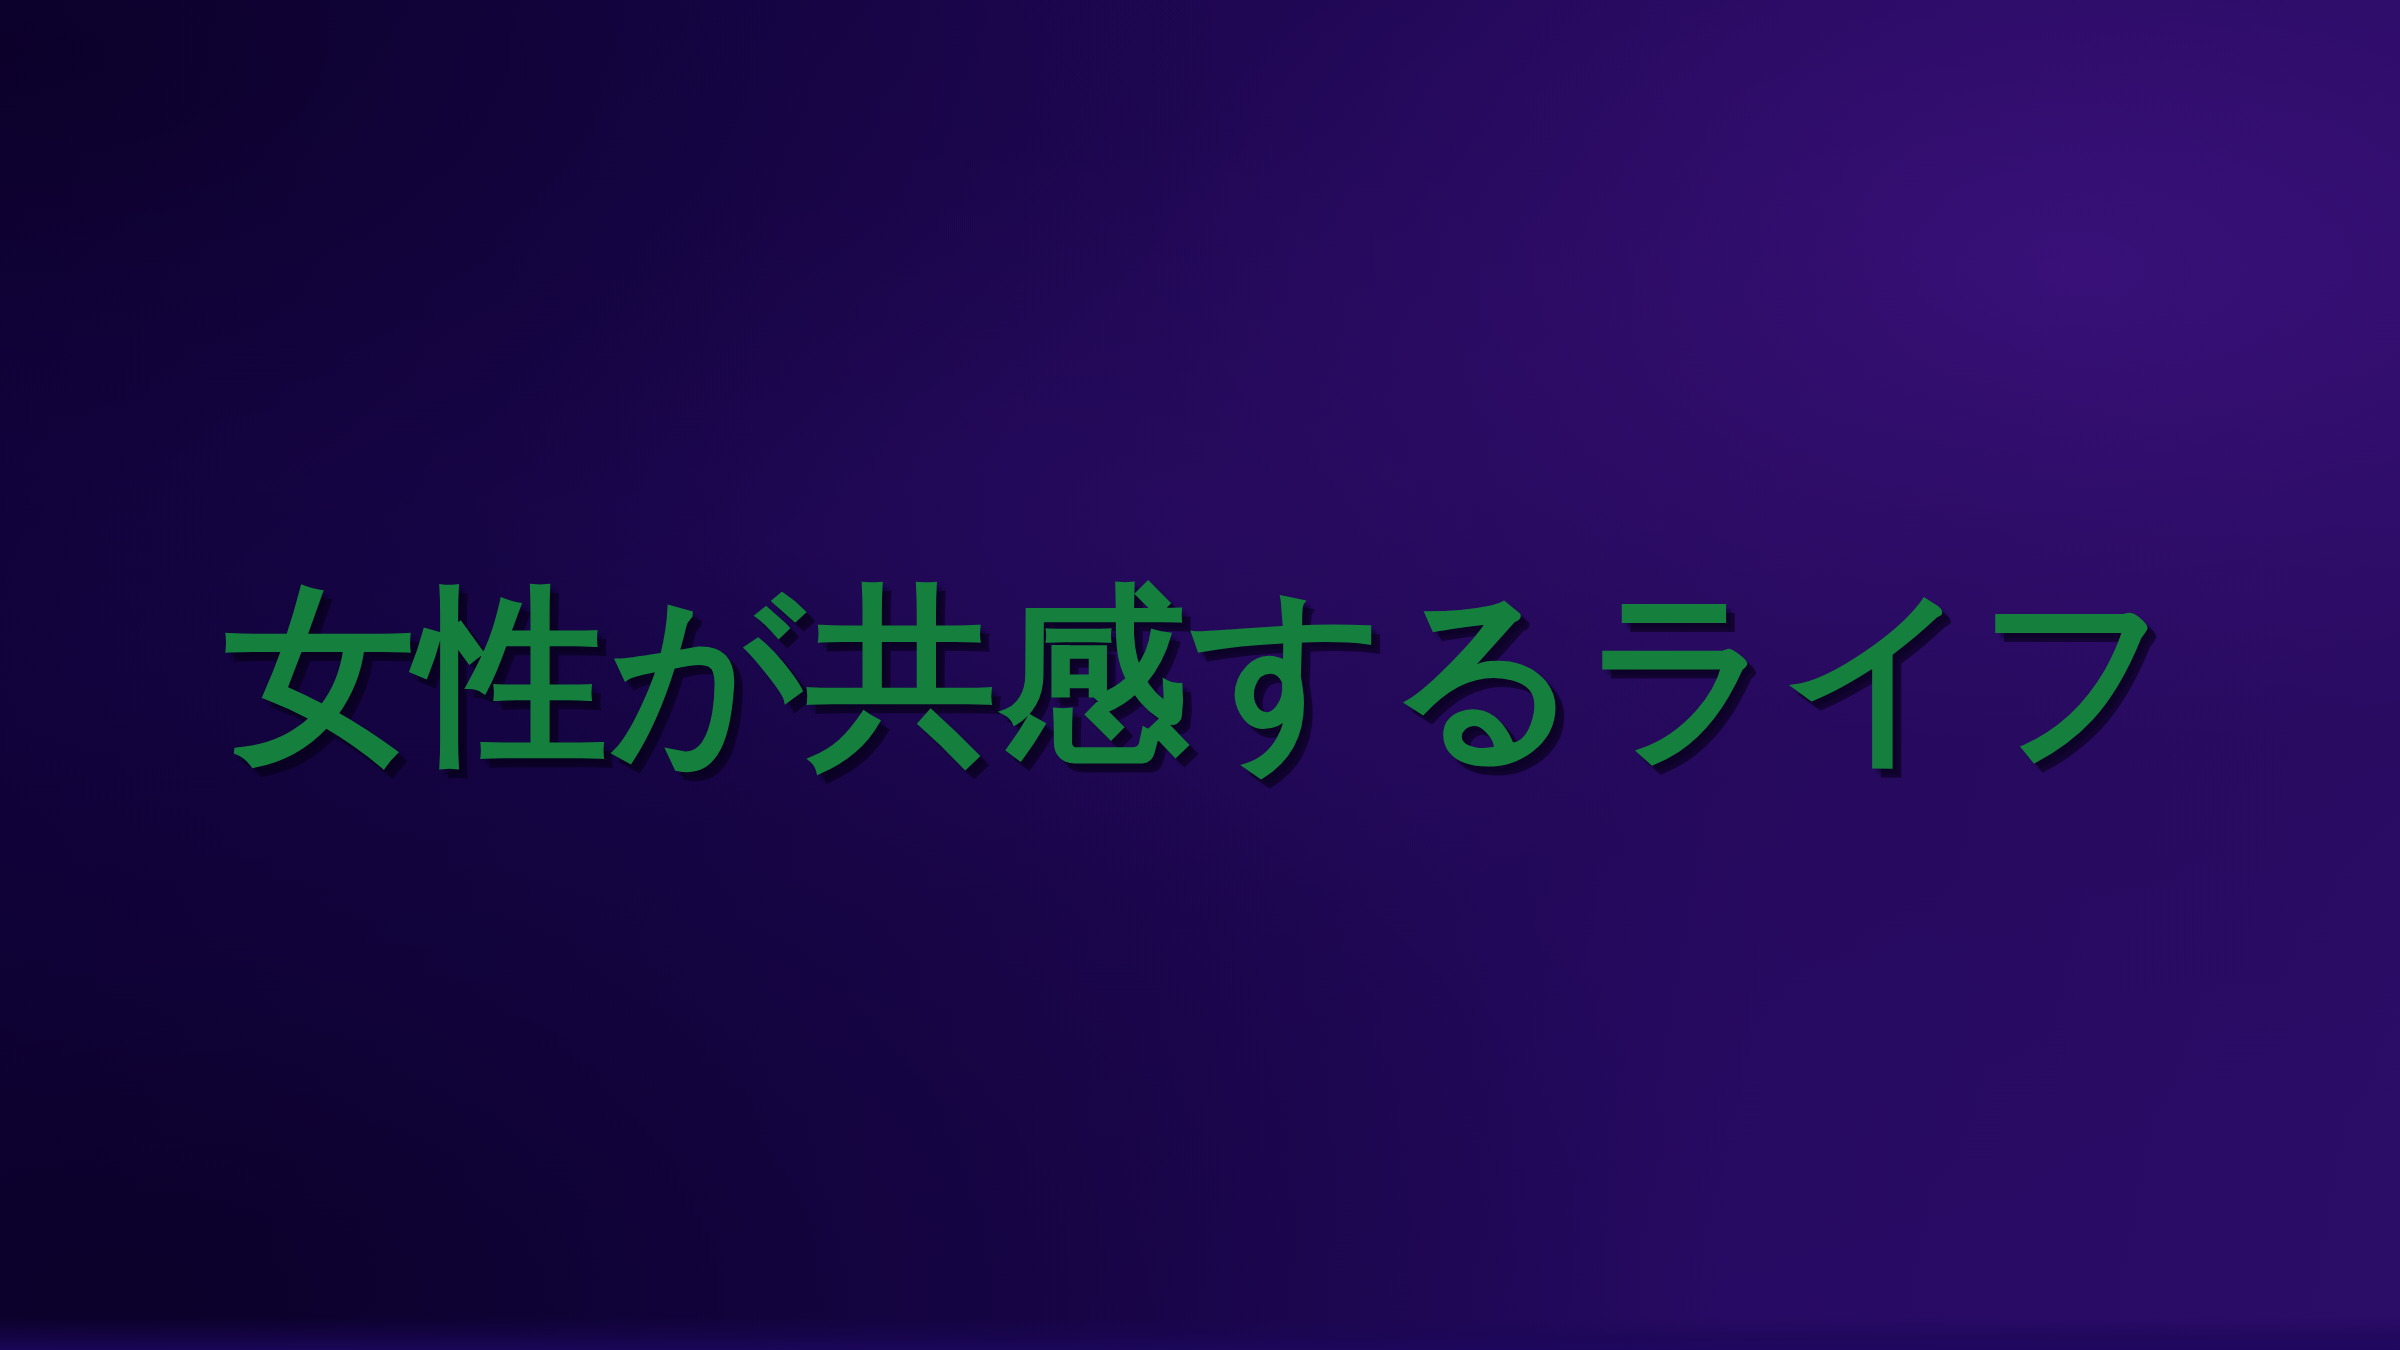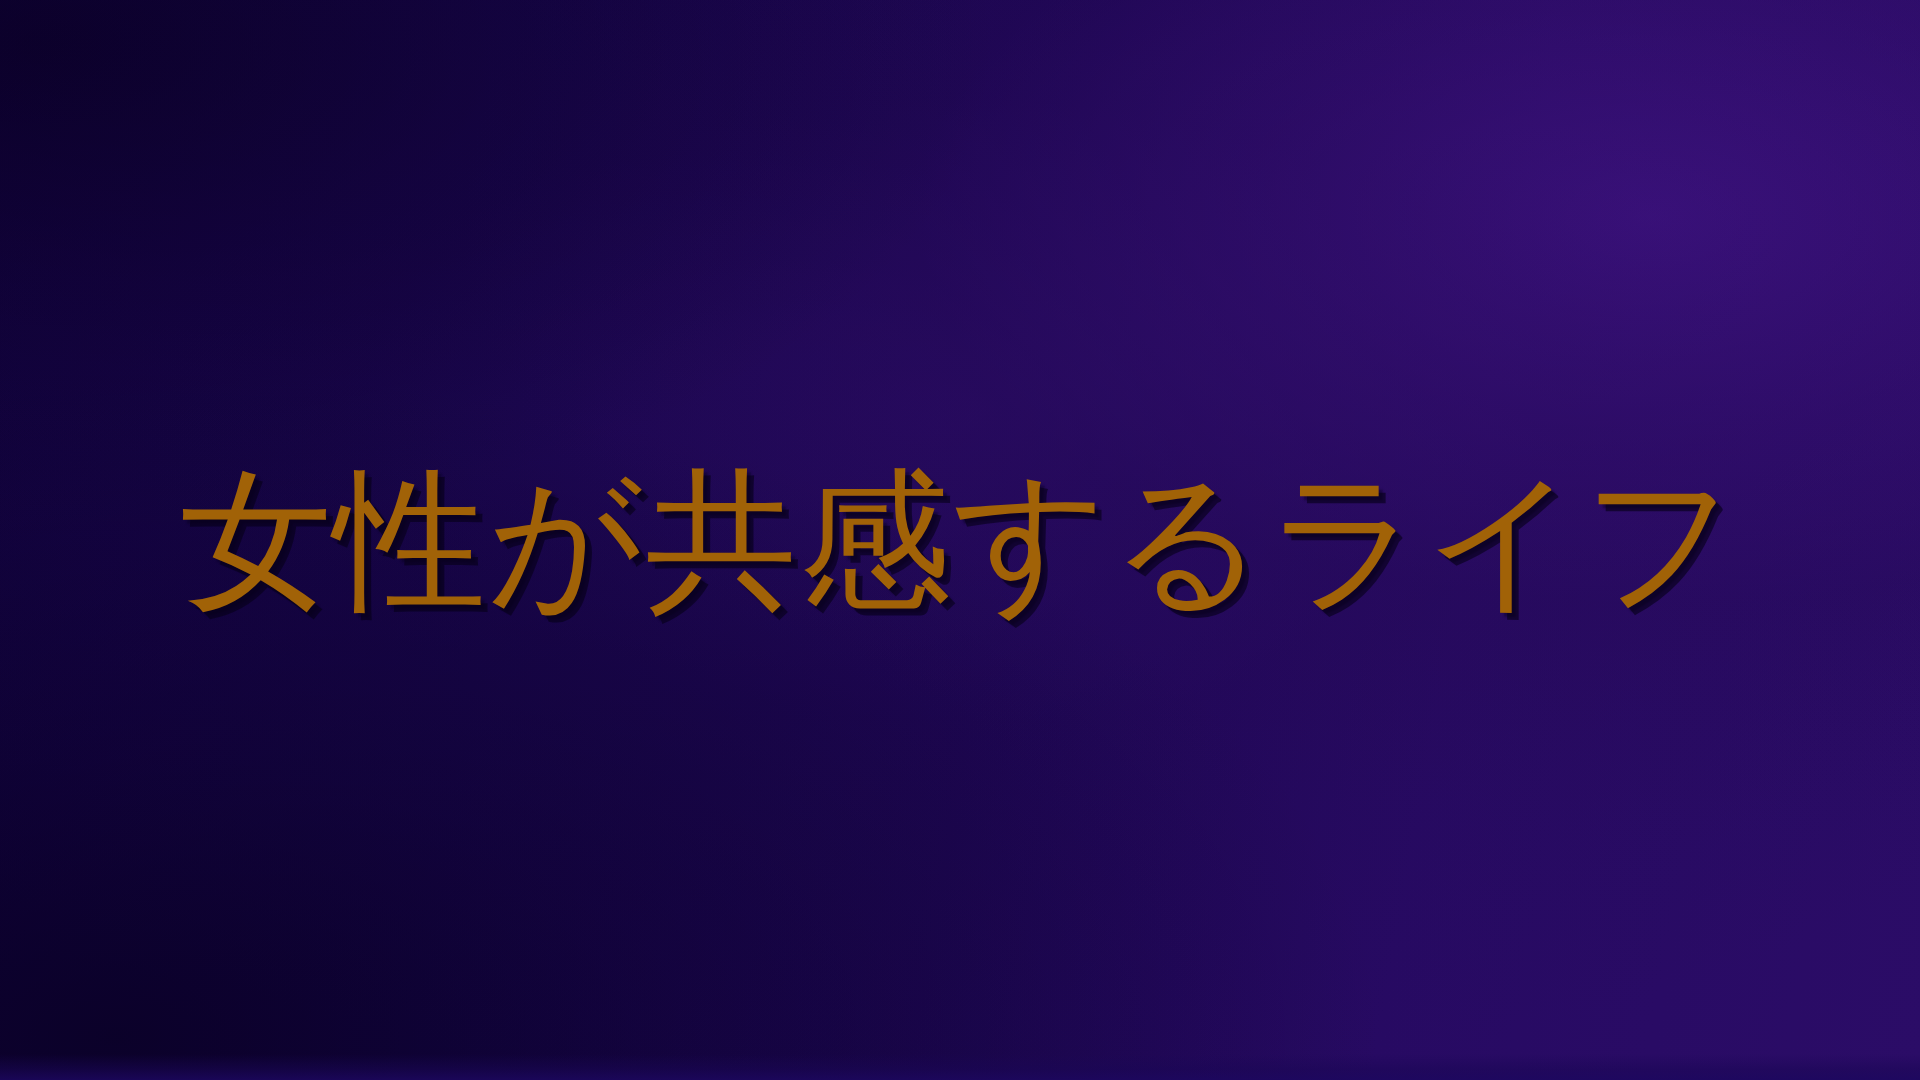--- a/index.html
+++ b/index.html
@@ -92,23 +92,23 @@
     flex-direction: column;
     align-items: center;
     justify-content: center;
     padding-top: 6px;
     box-sizing: border-box;
     z-index: 5;
   }
 
   .hl-line {
     display: block;
-    color: #a16207;
+    color: #15803d;
     font-family: "DejaVu Sans", "Liberation Sans", sans-serif;
-    font-weight: 400;
+    font-weight: 700;
     font-size: 152px;
     line-height: 1.30;
     letter-spacing: 0.012em;
     white-space: nowrap;
     text-align: right;
     text-shadow:
       7px 7px 0 rgba(6, 0, 24, 0.62),
       4px 4px 2px rgba(8, 1, 30, 0.45);
     -webkit-font-smoothing: antialiased;
   }

